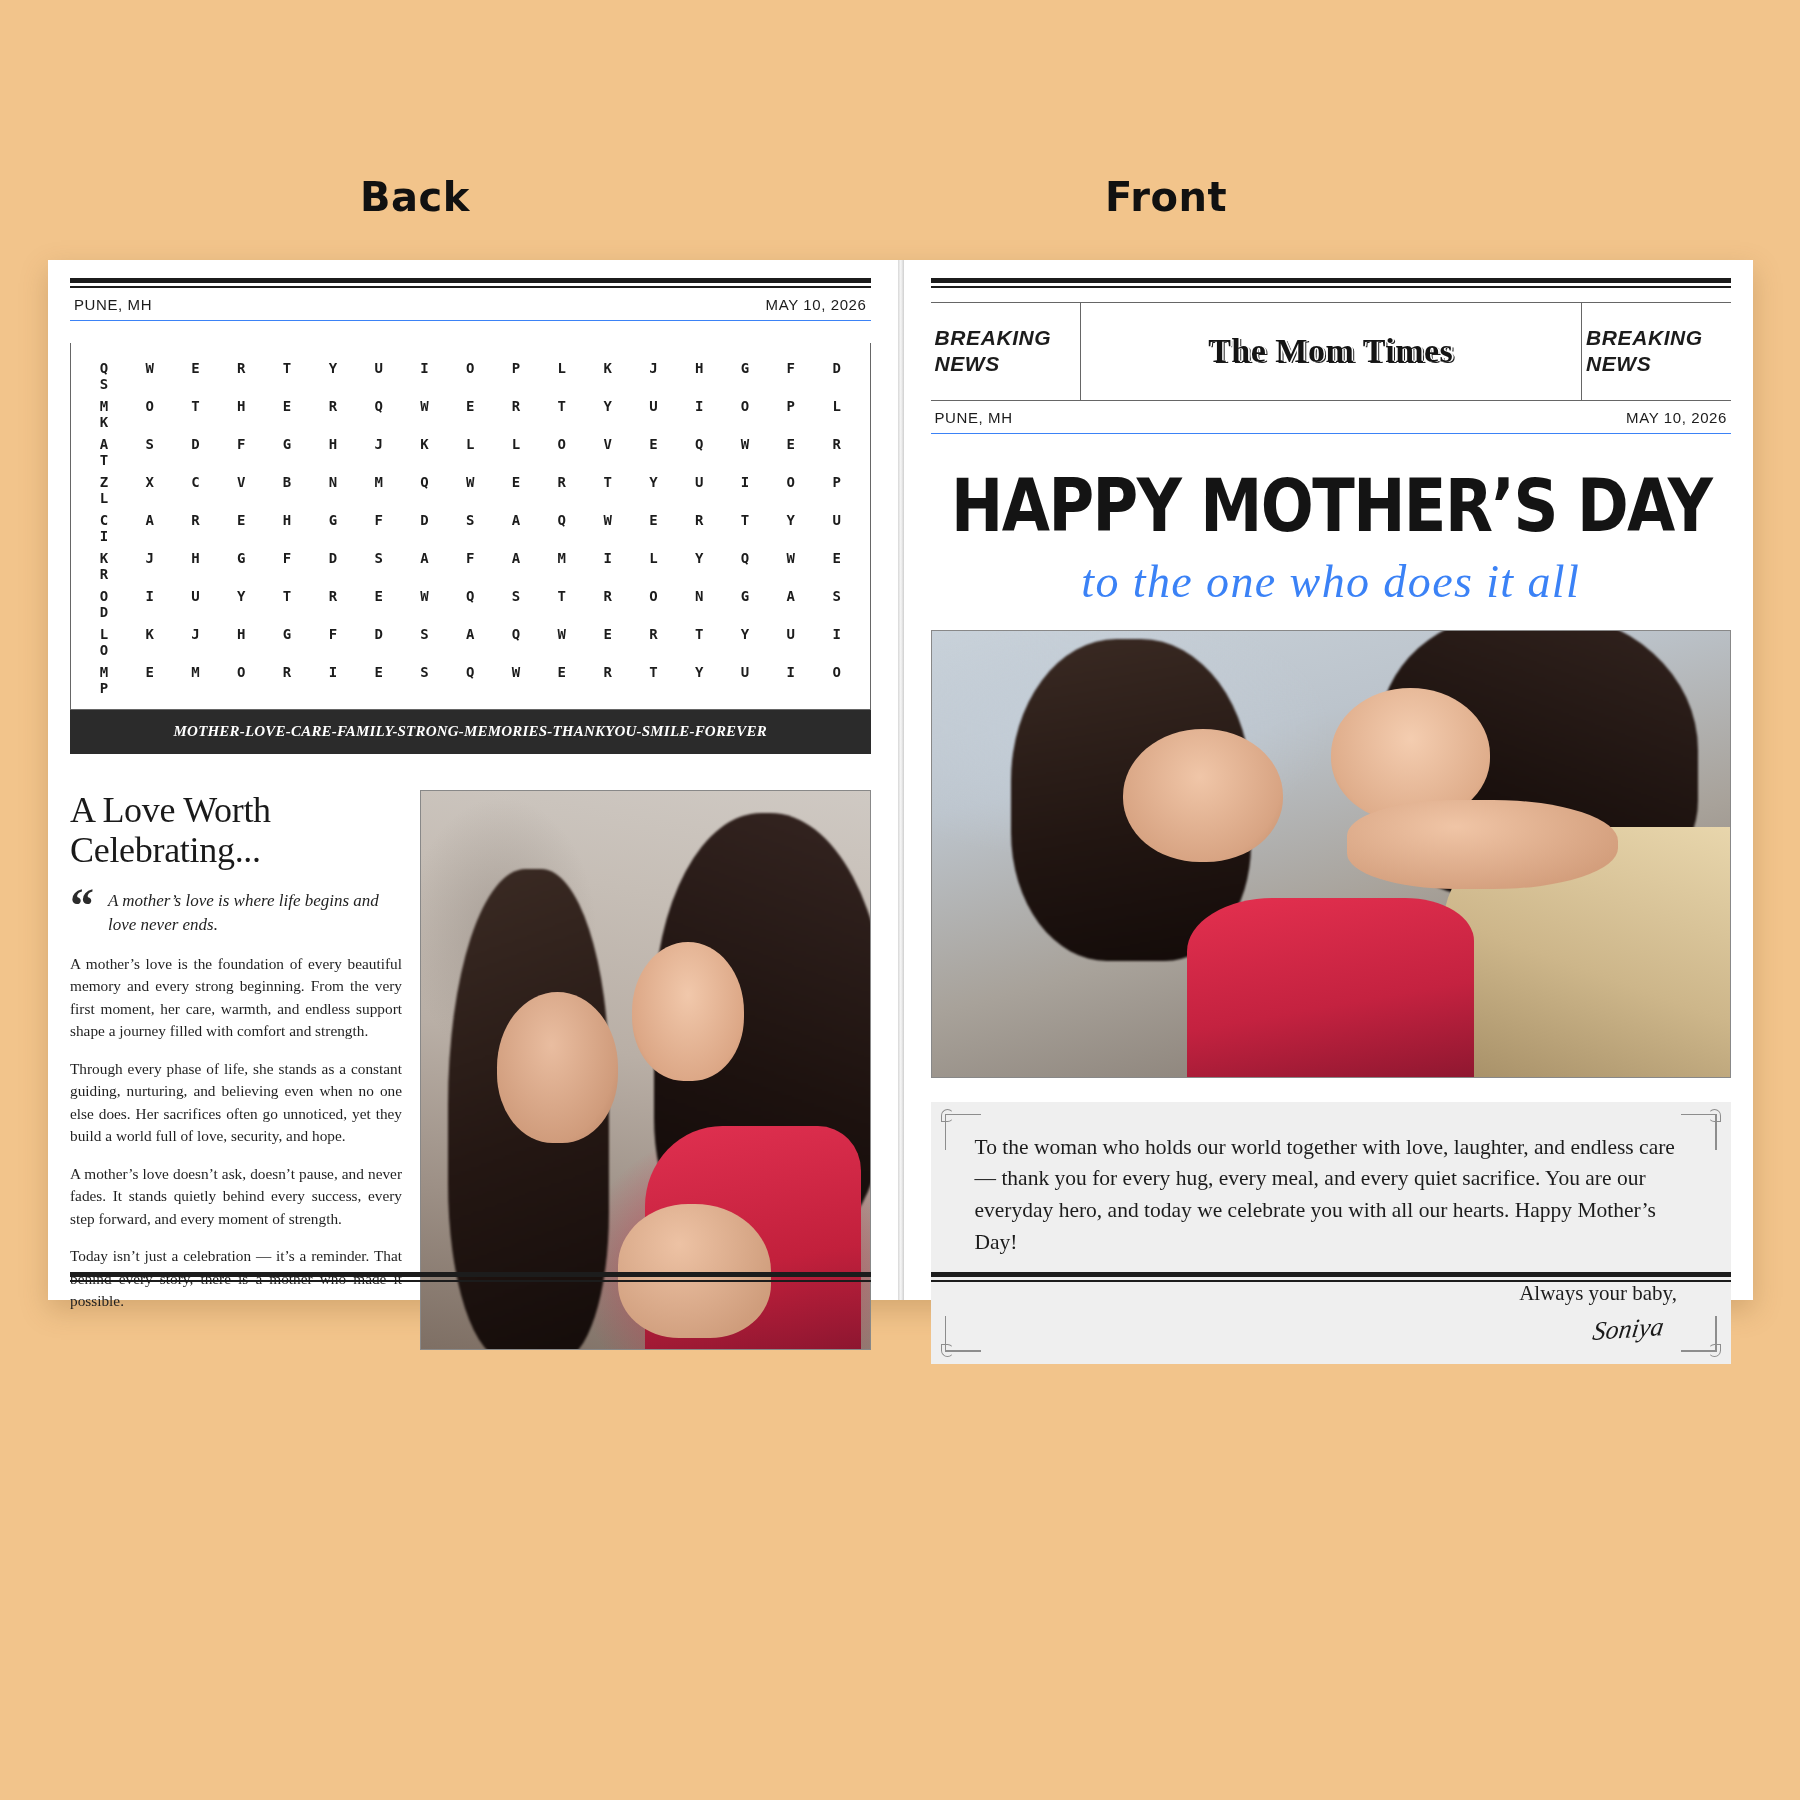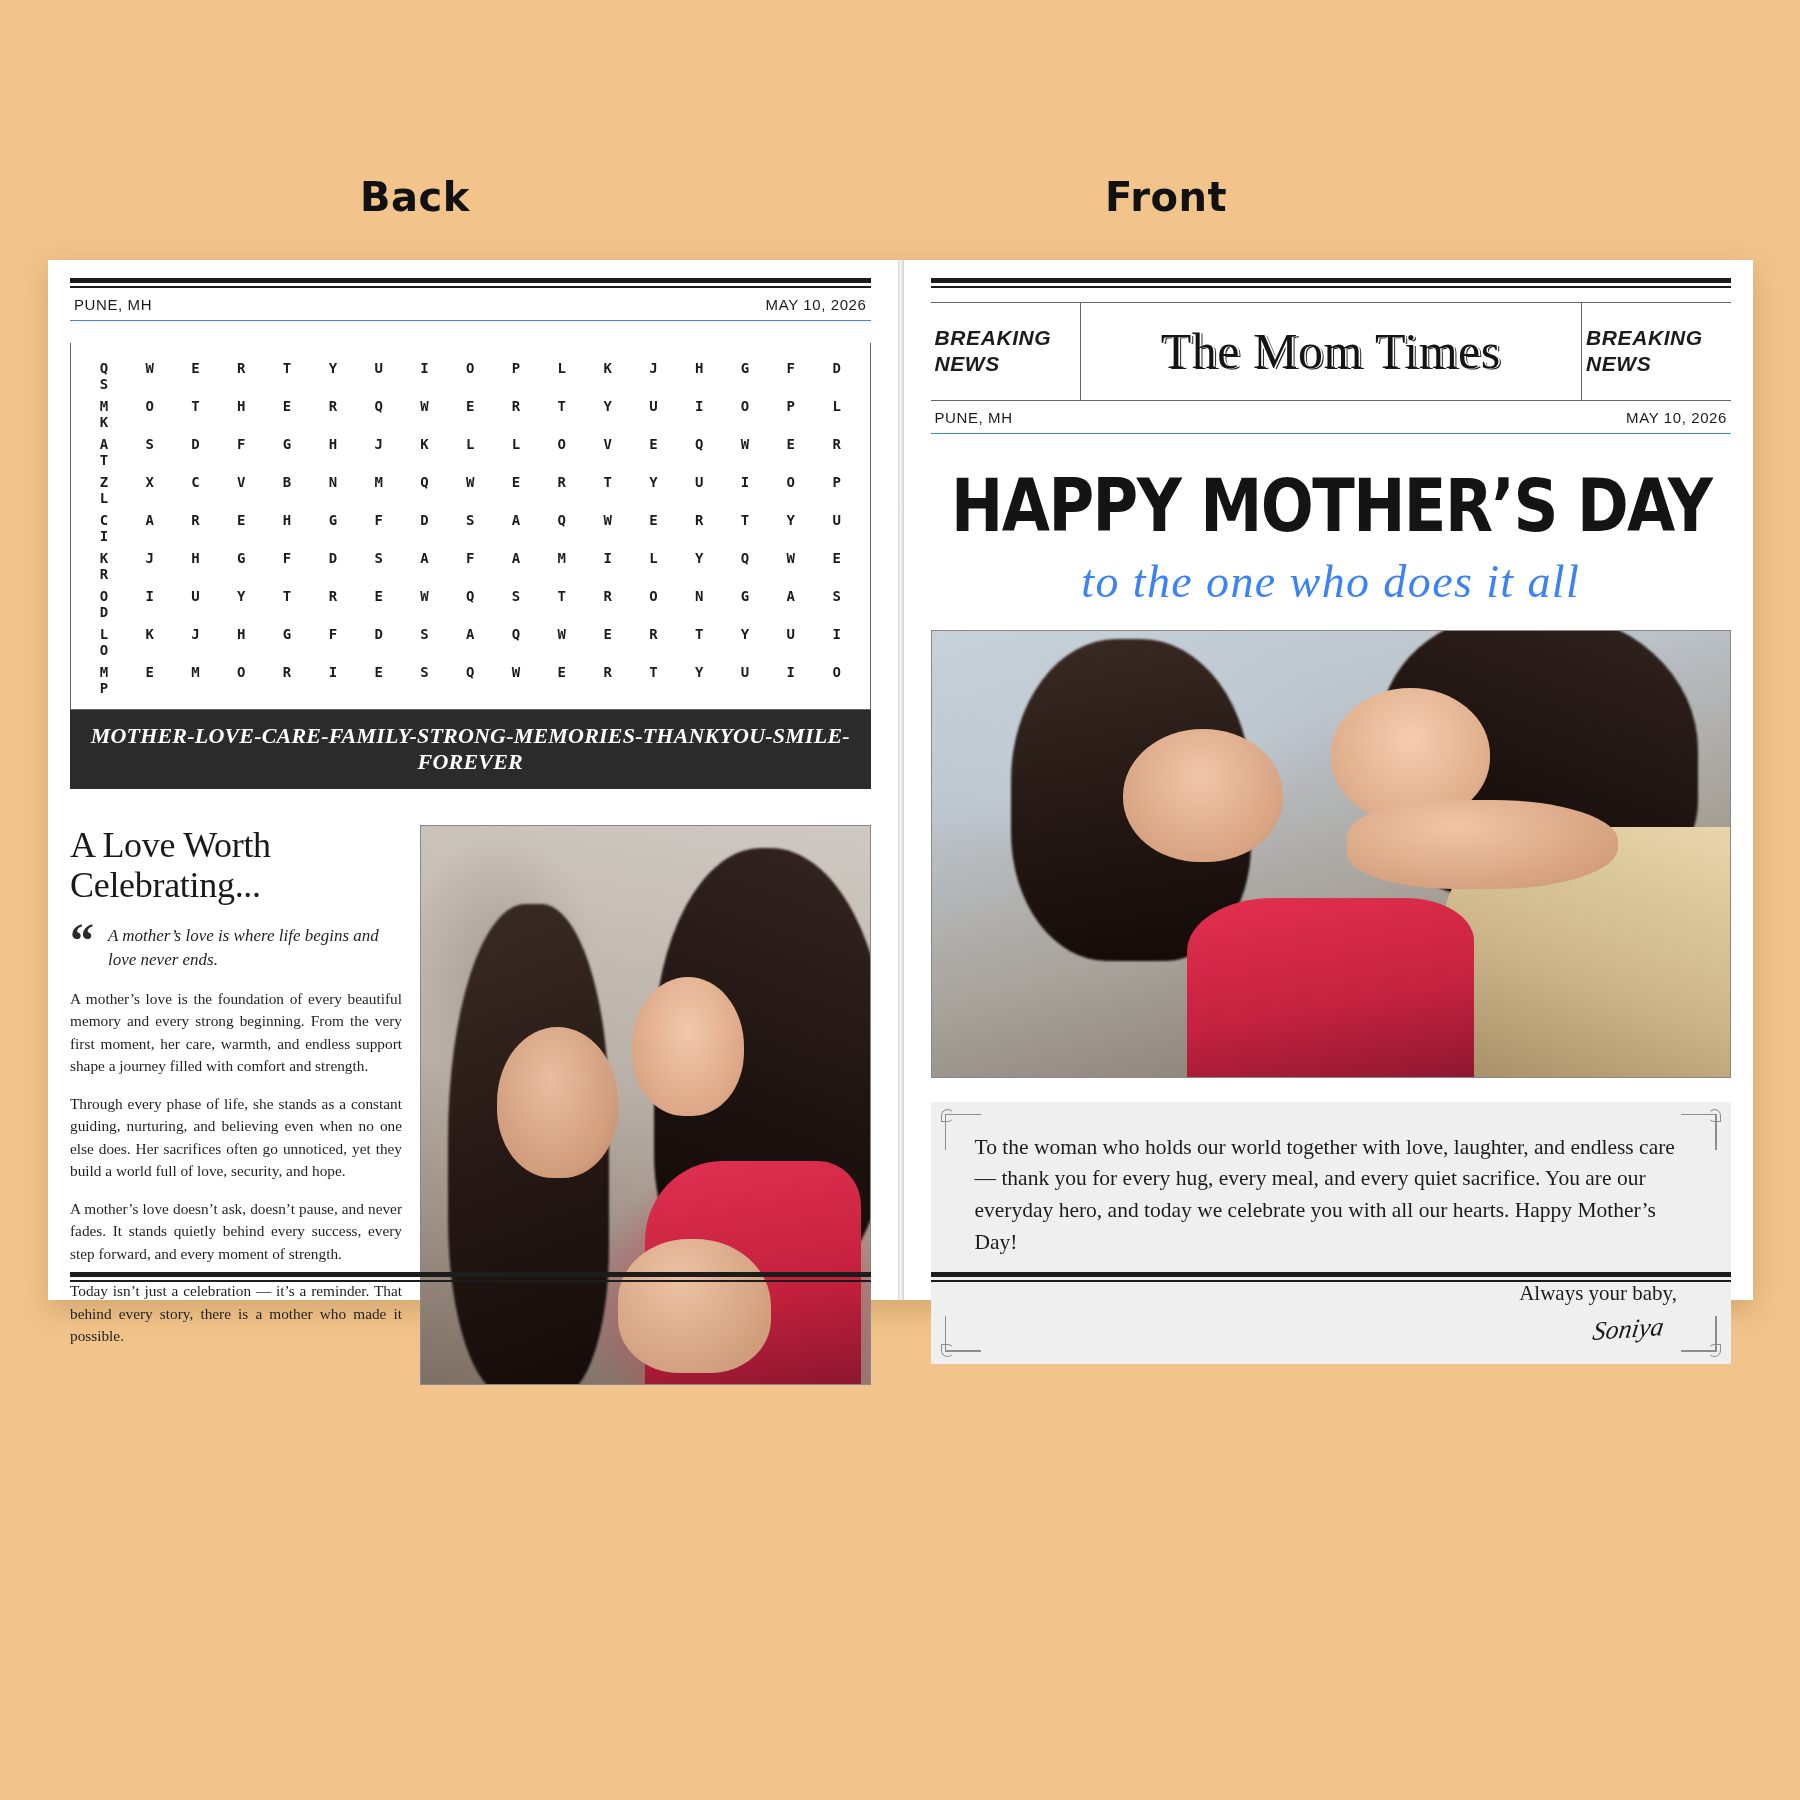--- a/index.html
+++ b/index.html
@@ -97,21 +97,21 @@
     color: #1c1c1c;
     text-align: center;
   }
   .ws-words {
     background: #2b2b2b;
     color: #fff;
     text-align: center;
     font-family: "Liberation Serif", serif;
     font-style: italic;
     font-weight: bold;
-    font-size: 22px;
+    font-size: 15px;
     letter-spacing: .2px;
     padding: 13px 4px 14px 4px;
   }
 
   .article { display: flex; gap: 18px; margin-top: 36px; }
   .article-col { width: 332px; }
   .headline {
     font-family: "Liberation Serif", serif;
     font-size: 36px;
     line-height: 1.12;
@@ -253,22 +253,22 @@
     letter-spacing: .6px;
     color: #1c1c1c;
     padding: 22px 4px;
   }
   .breaking.left  { border-right: 1px solid #666; }
   .breaking.right { border-left: 1px solid #666; }
   .mast-title {
     flex: 1;
     display: flex; align-items: center; justify-content: center;
     font-family: "Liberation Serif", serif;
-    font-weight: normal;
-    font-size: 50px;
+    font-weight: bold;
+    font-size: 34px;
     letter-spacing: .5px;
     color: #141414;
     text-shadow: 1.6px 0 0 #fff, -1.6px 0 0 #fff, 2.6px 1px 0 #1d1d1d;
   }
 
   .hero-title {
     font-family: "DejaVu Sans", sans-serif;
     font-weight: bold;
     font-size: 63px;
     letter-spacing: -1.6px;

